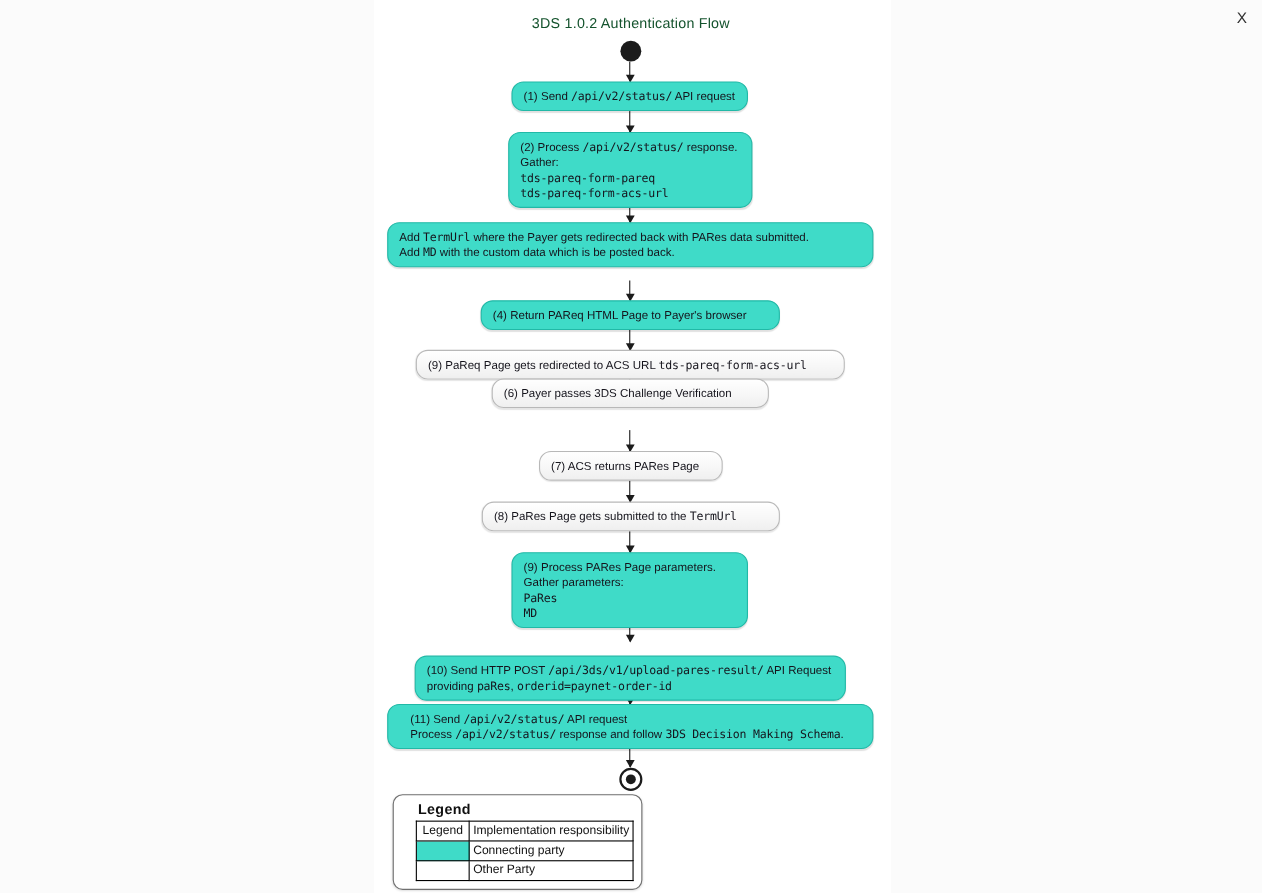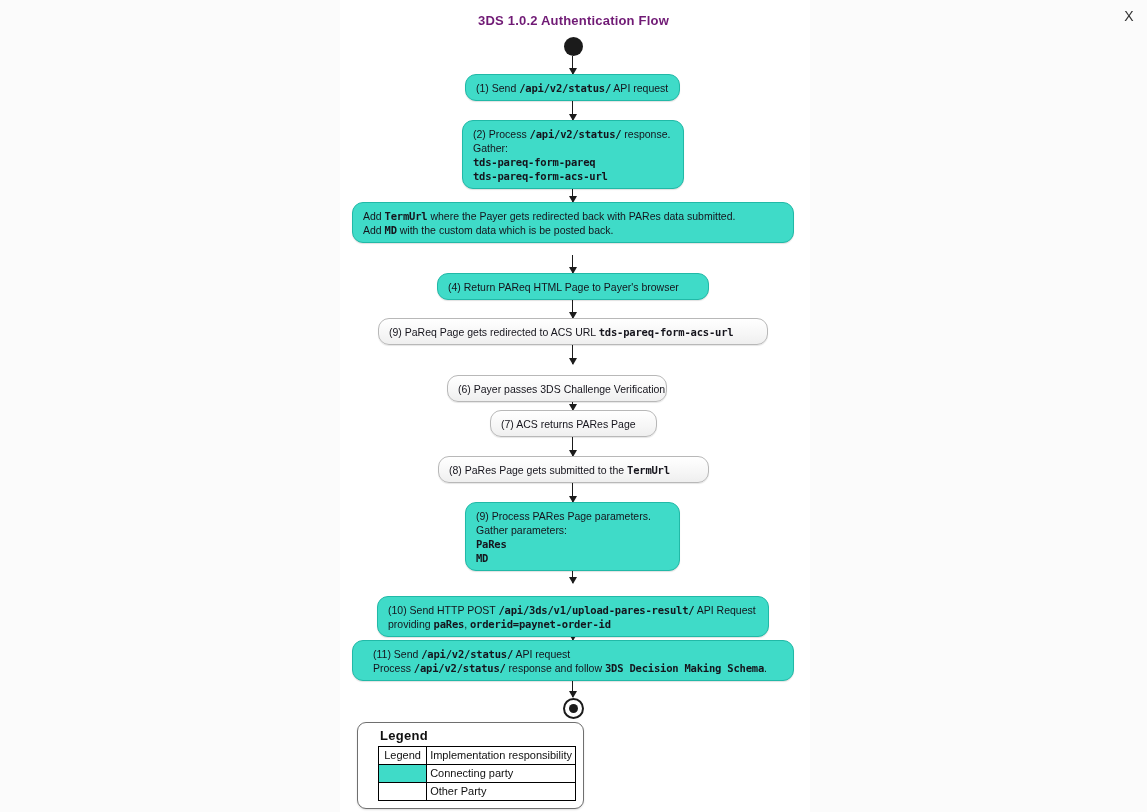--- a/index.html
+++ b/index.html
@@ -49,22 +49,22 @@
     height: 812px;
   }
 
   #diagram-title {
     position: absolute;
     left: 0;
     top: 13px;
     width: 1147px;
     text-align: center;
     font-size: 13px;
-    font-weight: bold;
-    color: #701a75;
+    font-weight: normal;
+    color: #14532d;
     letter-spacing: 0.2px;
   }
 
   
   .node {
     position: absolute;
     box-sizing: border-box;
     border-radius: 11px;
     padding: 6px 10px 5px 10px;
     font-size: 10.5px;
@@ -77,21 +77,21 @@
     border: 1px solid #21b9a7;
     box-shadow: 0 1px 1px rgba(0,0,0,0.12);
   }
   .node.plain {
     background: linear-gradient(180deg,#ffffff 0%,#f7f7f7 55%,#efefef 100%);
     border: 1px solid #b8b8b8;
     box-shadow: 0 1px 1px rgba(0,0,0,0.10);
   }
   .node .mono {
     font-family: "DejaVu Sans Mono", "Liberation Mono", monospace;
-    font-weight: bold;
+    font-weight: normal;
     letter-spacing: -0.2px;
   }
   .node .ln {
     display: block;
   }
 
   
   #start-node {
     position: absolute;
     left: 564px;
@@ -224,21 +224,21 @@
     </div>
 
   <div class="node teal" id="node-4" style="left:437px; top:273px; width:272px;">
       <span class="ln"><span>(4) Return PAReq HTML Page to Payer's browser</span></span>
     </div>
 
   <div class="node plain" id="node-5" style="left:378px; top:318px; width:390px;">
       <span class="ln"><span>(9) PaReq Page gets redirected to ACS URL </span><span class="mono">tds-pareq-form-acs-url</span></span>
     </div>
 
-  <div class="node plain" id="node-6" style="left:447px; top:375px; width:220px;">
+  <div class="node plain" id="node-6" style="left:447px; top:344px; width:252px;">
       <span class="ln"><span>(6) Payer passes 3DS Challenge Verification</span></span>
     </div>
 
   <div class="node plain" id="node-7" style="left:490px; top:410px; width:167px;">
       <span class="ln"><span>(7) ACS returns PARes Page</span></span>
     </div>
 
   <div class="node plain" id="node-8" style="left:438px; top:456px; width:271px;">
       <span class="ln"><span>(8) PaRes Page gets submitted to the </span><span class="mono">TermUrl</span></span>
     </div>

